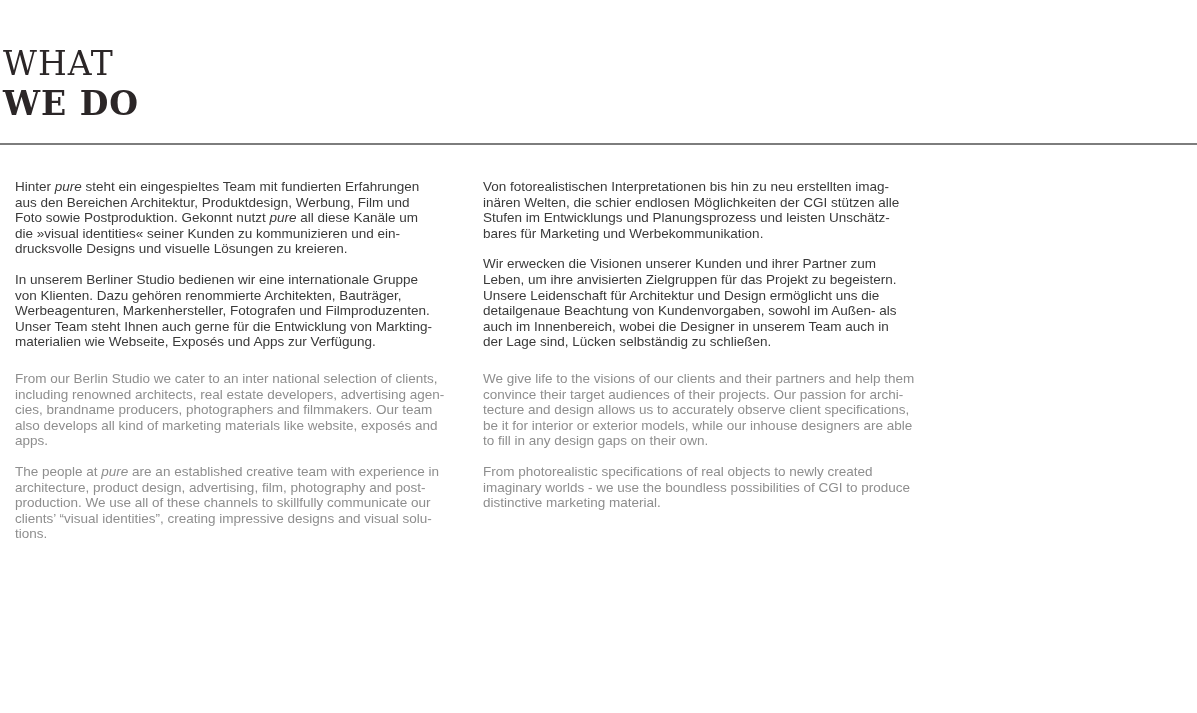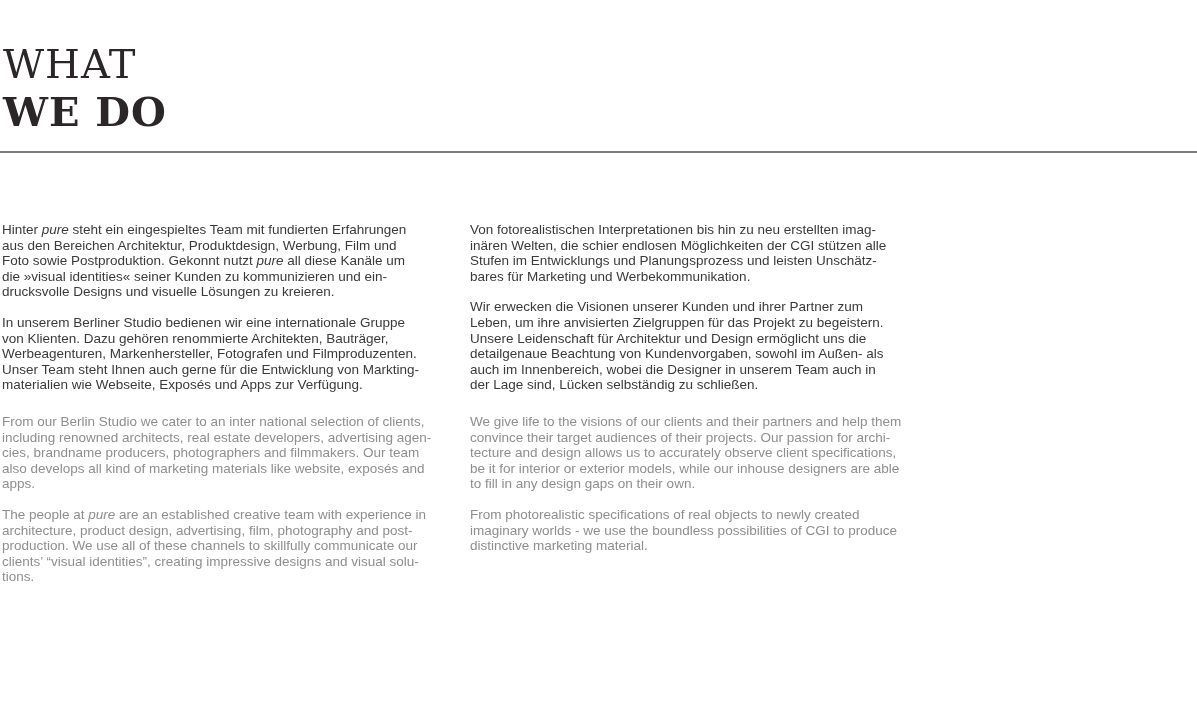--- a/index.html
+++ b/index.html
@@ -16,45 +16,44 @@
     width: 1197px;
     height: 713px;
     position: relative;
   }
   .header {
     padding: 44px 0 0 3px;
   }
   .title {
     margin: 0;
     font-family: "DejaVu Serif", "Liberation Serif", serif;
-    font-size: 40px;
+    font-size: 33px;
     line-height: 40px;
     letter-spacing: 1px;
     color: var(--heading, #2b2627);
   }
   .title .t1 {
     display: block;
     font-weight: normal;
   }
   .title .t2 {
     display: block;
     font-weight: bold;
-    margin-top: 8px;
   }
   .divider {
     border: none;
     margin: 19px 0 0 0;
     height: 2px;
     width: 1197px;
     background: var(--divider, #7d7d7d);
   }
   .columns {
     display: flex;
-    margin-top: 69px;
-    padding-left: 2px;
+    margin-top: 34px;
+    padding-left: 15px;
   }
   .col {
     flex: 0 0 auto;
   }
   .col-left { width: 445px; margin-right: 23px; }
   .col-right { width: 460px; }
   p.para {
     margin: 0 0 15px 0;
     font-size: 13.5px;
     line-height: 15.6px;

